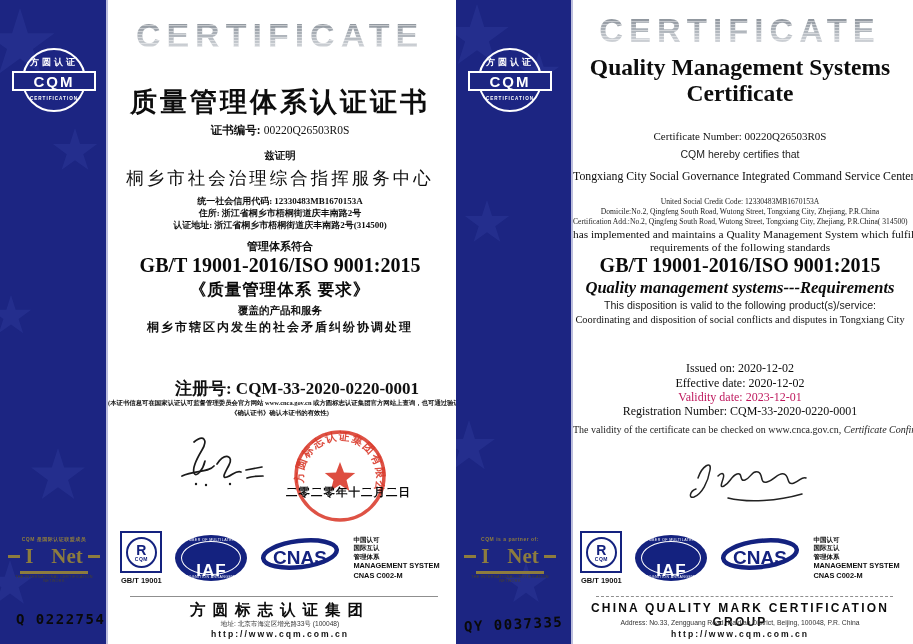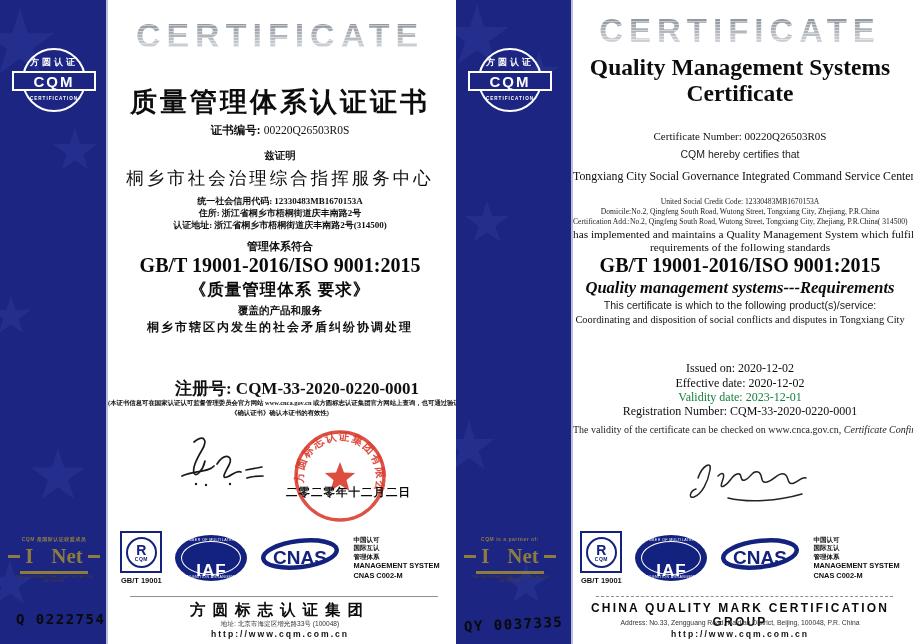--- a/index.html
+++ b/index.html
@@ -263,26 +263,26 @@
     <div class="cr serif nowrap" style="top:197px;font-size:7.6px;color:#222;">United Social Credit Code: 12330483MB1670153A</div>
     <div class="cr serif nowrap" style="top:207px;font-size:7.6px;color:#222;">Domicile:No.2, Qingfeng South Road, Wutong Street, Tongxiang City, Zhejiang, P.R.China</div>
     <div class="cr serif nowrap" style="top:217px;font-size:7.6px;color:#222;">Certification Add.:No.2, Qingfeng South Road, Wutong Street, Tongxiang City, Zhejiang, P.R.China( 314500)</div>
 
     <div class="cr serif nowrap" style="top:228px;font-size:11.3px;color:#0d0d0d;">has implemented and maintains a Quality Management System which fulfils the</div>
     <div class="cr serif" style="top:241px;font-size:11.3px;color:#0d0d0d;">requirements of the following standards</div>
 
     <div class="cr serif" style="top:254px;font-size:20px;font-weight:bold;color:#0a0a0a;">GB/T 19001-2016/ISO 9001:2015</div>
     <div class="cr serif" style="top:278px;font-size:16.5px;font-weight:bold;font-style:italic;color:#0a0a0a;">Quality management systems---Requirements</div>
 
-    <div class="cr" style="top:299px;font-size:10.6px;color:#1a1a1a;">This certificate is which to the following product(s)/service:</div>
+    <div class="cr" style="top:299px;font-size:10.6px;color:#1a1a1a;">This disposition is valid to the following product(s)/service:</div>
     <div class="cr serif nowrap" style="top:314px;font-size:10.4px;color:#111;">Coordinating and disposition of social conflicts and disputes in Tongxiang City</div>
 
     <div class="cr serif" style="top:361px;font-size:12px;color:#0d0d0d;">Issued on: 2020-12-02</div>
     <div class="cr serif" style="top:376px;font-size:12px;color:#0d0d0d;">Effective date: 2020-12-02</div>
-    <div class="cr serif" style="top:390px;font-size:12px;color:#15803d;">Validity date: 2023-12-01</div>
+    <div class="cr serif" style="top:390px;font-size:12px;color:#be185d;">Validity date: 2023-12-01</div>
     <div class="cr serif" style="top:404px;font-size:12px;color:#0d0d0d;">Registration Number: CQM-33-2020-0220-0001</div>
 
     <div class="cr serif nowrap" style="top:424px;font-size:10px;color:#222;">
       <span>The validity of the certificate can be checked on www.cnca.gov.cn, </span><span style="font-style:italic;">Certificate Confirmation</span><span> and CQM website</span>
     </div>
 
     <svg class="sig" style="left:228px;top:456px;" width="130" height="52" viewBox="0 0 130 52">
       <g fill="none" stroke="#222" stroke-width="1.5" stroke-linecap="round">
         <path d="M14,22 C18,10 28,4 26,14 C24,26 18,38 10,41 C4,43 6,35 12,33"></path>
         <path d="M34,20 C38,16 41,17 39,23 C37,29 36,32 40,30 C46,27 47,20 53,18 C59,16 55,26 61,24 C67,22 68,14 74,16 C80,18 75,28 83,26 C91,24 94,16 100,18 C106,20 102,30 110,27 C116,25 118,20 122,22"></path>

